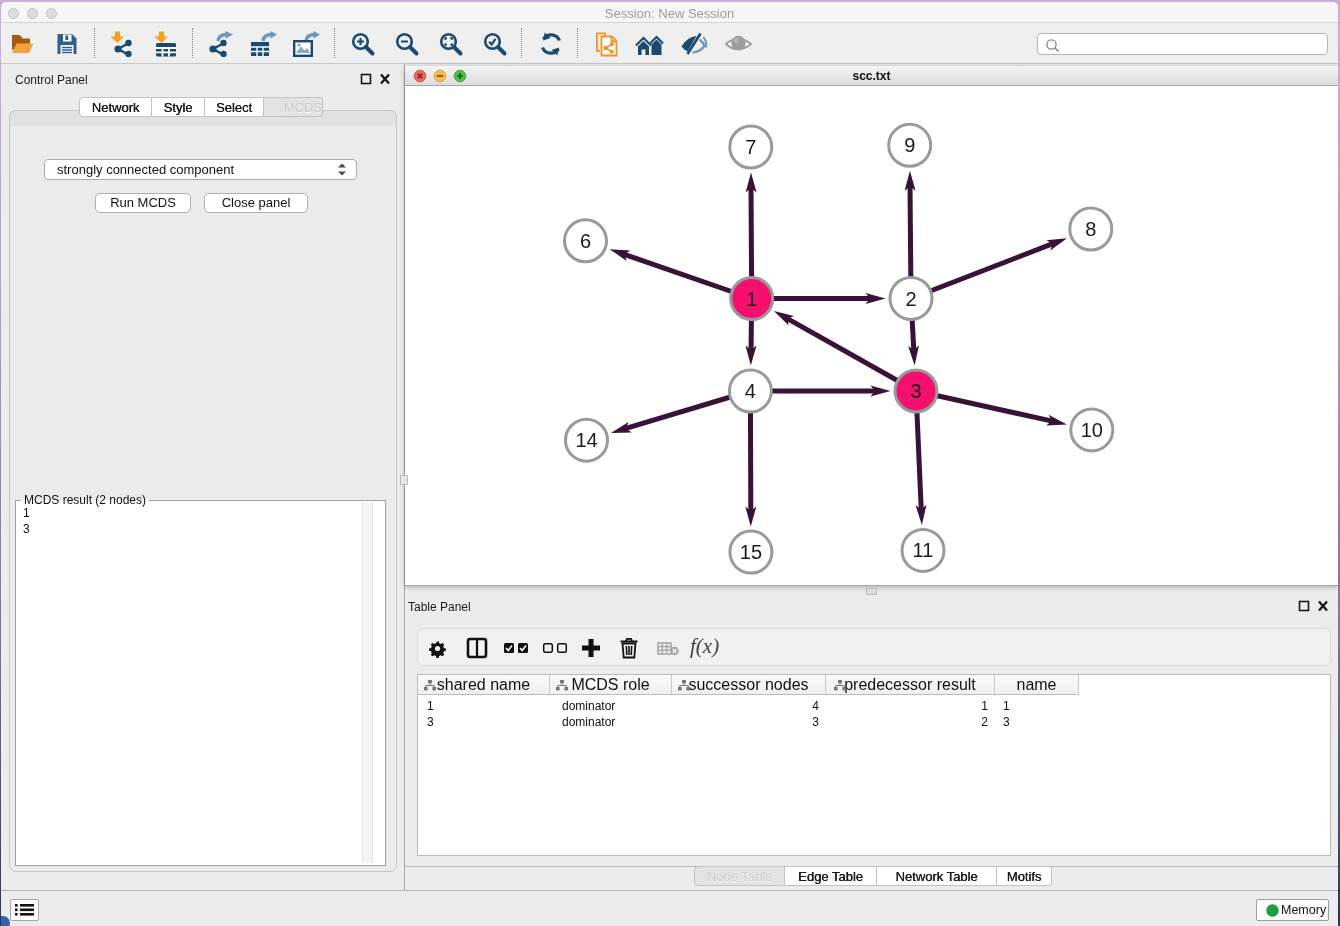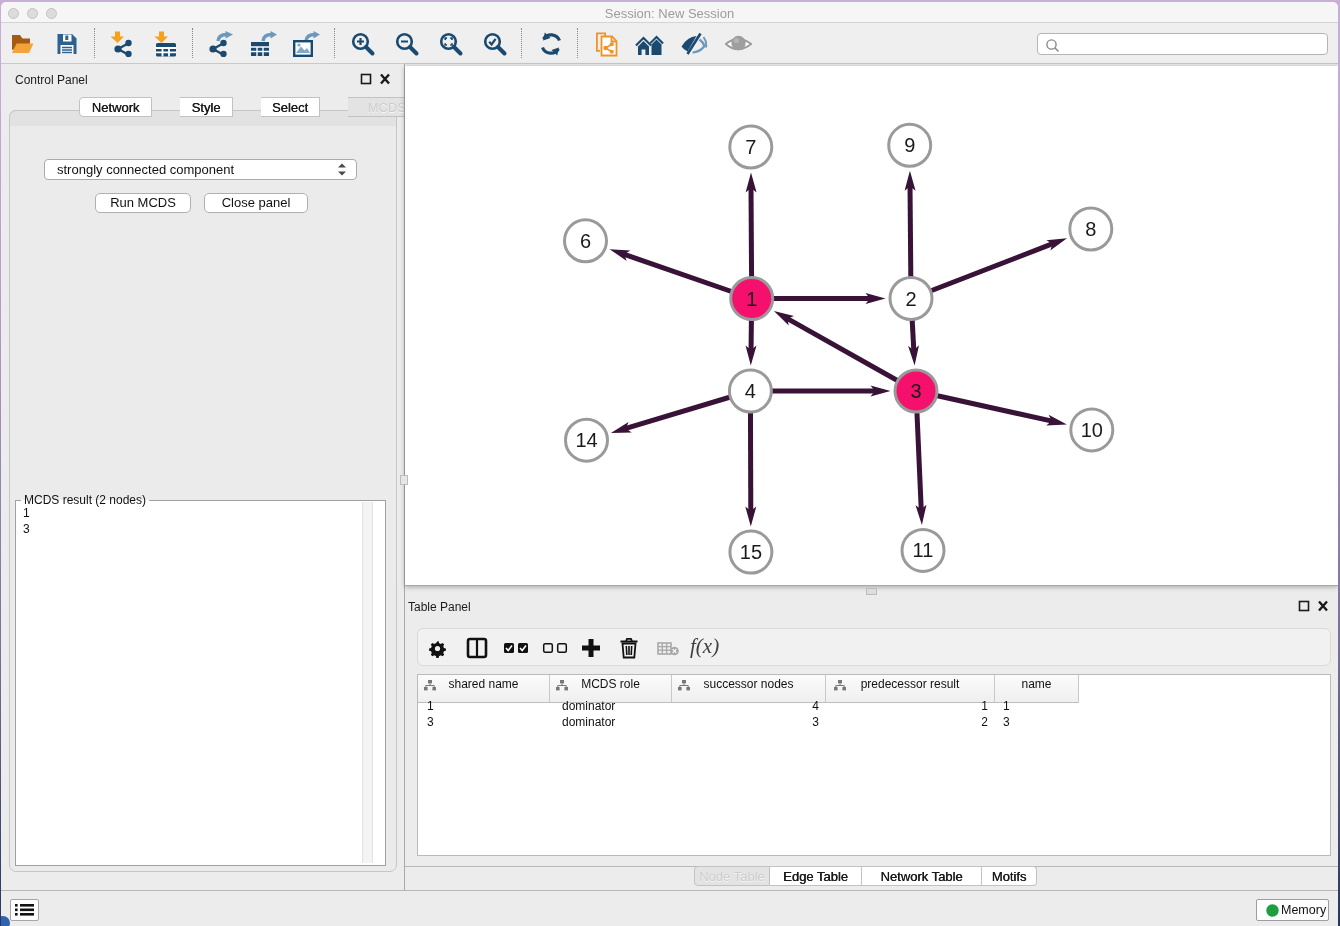--- a/index.html
+++ b/index.html
@@ -59,23 +59,23 @@
               background:linear-gradient(#f5f5f5,#dcdcdc); border-bottom:1px solid #a8a8a8; }
   #netname { position:absolute; top:3px; width:100%; text-align:center; font-size:12px;
              font-weight:bold; color:#111; }
   #netcanvas { position:absolute; left:0; top:20px; width:933px; height:500px; background:#fff; border-bottom:1px solid #a8a8a8; }
   
   #tpanel { position:absolute; left:404px; top:590px; width:933px; height:297px; background:#ececec; }
   #ttoolbar { position:absolute; left:12px; top:36px; width:914px; height:38px;
               background:#f1f1f1; border:1px solid #dadada; border-radius:6px; }
   #ttable { position:absolute; left:12px; top:82px; width:914px; height:182px;
             background:#fff; border:1px solid #bababa; }
-  .th { position:absolute; top:0; height:28px; background:linear-gradient(#fbfbfb,#efefef);
+  .th { position:absolute; top:0; height:20px; background:linear-gradient(#fbfbfb,#efefef);
         border-right:1px solid #c9c9c9; border-bottom:1px solid #bdbdbd;
-        font-size:12px; color:#111; text-align:center; line-height:19px; }
+        font-size:16px; color:#111; text-align:center; line-height:19px; }
   .td { position:absolute; font-size:12px; color:#111; height:16px; line-height:16px; }
   .tabrow2 { position:absolute; display:flex; height:20px; }
   #statusbar { position:absolute; left:0; top:888px; width:1337px; height:36px;
                background:#ececec; border-top:1px solid #b5b5b5; }
   #memorybtn { position:absolute; right:9px; top:8px; width:73px; height:22px;
                background:#fdfdfd; border:1px solid #9e9e9e; border-radius:2px;
                font-size:13px; color:#111; }
   #hambtn { position:absolute; left:9px; top:8px; width:29px; height:22px;
             background:#fdfdfd; border:1px solid #a7a7a7; border-radius:2px; }
 </style>
@@ -238,40 +238,51 @@
   </svg>
     </div>
   <div id="cpanel">
     <div class="ptitle" style="position:absolute;left:14px;top:9px;">Control Panel</div>
     <svg class="abs" style="left:359px;top:9px" width="32" height="12">
       <rect x="1.5" y="1.5" width="9" height="9" fill="none" stroke="#1a1a1a" stroke-width="1.6"></rect>
       <path d="M21 1.5 L29 10.5 M29 1.5 L21 10.5" stroke="#1a1a1a" stroke-width="2.4"></path>
     </svg>
     <div id="mcdspanel"></div>
     <div id="mcdstrip"></div>
-    <div class="tabrow" style="left:78px;top:33px;gap:28px;">
+    <div class="tabrow" style="left:78px;top:33px;">
       <div class="tab first" style="width:73px;padding:0;">Network</div>
       <div class="tab" style="width:53px;padding:0;">Style</div>
       <div class="tab" style="width:59px;padding:0;">Select</div>
       <div class="tab last sel" style="width:59px;padding:0;text-align:right;">MCDS</div>
     </div>
     <div id="dropdown">strongly connected component
       <svg width="10" height="13" style="position:absolute;right:9px;top:3px">
         <path d="M1 4.5 L5 0.5 L9 4.5 Z M1 8.5 L5 12.5 L9 8.5 Z" fill="#4a4a4a"></path>
       </svg>
     </div>
     <div class="btn" style="left:94px;top:129px;width:96px;">Run MCDS</div>
     <div class="btn" style="left:203px;top:129px;width:104px;">Close panel</div>
     <div id="fieldset"></div>
     <div id="fsscroll"></div>
     <div id="fslabel">MCDS result (2 nodes)</div>
     <div id="fscontent">1<br>3</div>
   </div>
   <div id="vdiv"></div>
   <div id="netwin">
+    <div id="nettitle">
+      <svg style="position:absolute;left:8px;top:3px" width="56" height="14">
+        <circle cx="7" cy="7" r="5.8" fill="#ee6a5f" stroke="#d35548" stroke-width="1"></circle>
+        <path d="M4.7 4.7 L9.3 9.3 M9.3 4.7 L4.7 9.3" stroke="#93261d" stroke-width="1.7"></path>
+        <circle cx="27" cy="7" r="5.8" fill="#f5bf4f" stroke="#dba23c" stroke-width="1"></circle>
+        <path d="M23.8 7 H30.2" stroke="#9a5f12" stroke-width="1.8"></path>
+        <circle cx="47" cy="7" r="5.8" fill="#4fc146" stroke="#3fa73a" stroke-width="1"></circle>
+        <path d="M44 7 H50 M47 4 V10" stroke="#16611a" stroke-width="1.7"></path>
+      </svg>
+      <div id="netname">scc.txt</div>
+    </div>
     <div id="netcanvas">
 <svg width="934" height="501" style="position:absolute;left:0;top:0">
 <g stroke="#381237" stroke-width="5">
   <line x1="346.7" y1="212.5" x2="346.0" y2="100.5"></line>
   <line x1="346.7" y1="212.5" x2="217.8" y2="167.8"></line>
   <line x1="346.7" y1="212.5" x2="466.5" y2="212.5"></line>
   <line x1="346.7" y1="212.5" x2="346.0" y2="265.5"></line>
   <line x1="506.0" y1="212.5" x2="505.0" y2="98.8"></line>
   <line x1="506.0" y1="212.5" x2="649.0" y2="157.2"></line>
   <line x1="506.0" y1="212.5" x2="508.9" y2="265.6"></line>
@@ -429,21 +440,21 @@
       <div class="td" style="left:408px;top:23px;width:162px;text-align:right;">1</div>
       <div class="td" style="left:585px;top:23px;">1</div>
       <div class="td" style="left:9px;top:39px;">3</div>
       <div class="td" style="left:144px;top:39px;">dominator</div>
       <div class="td" style="left:254px;top:39px;width:147px;text-align:right;">3</div>
       <div class="td" style="left:408px;top:39px;width:162px;text-align:right;">2</div>
       <div class="td" style="left:585px;top:39px;">3</div>
     </div>
     <div style="position:absolute;left:0;top:274px;width:933px;height:1px;background:#b9b9b9;"></div>
     <div class="tabrow2" style="left:289px;top:274px;">
-      <div class="tab first sel" style="width:76px;padding:0;">Node Table</div>
+      <div class="tab first sel" style="width:91px;padding:0;">Node Table</div>
       <div class="tab" style="width:92px;padding:0;">Edge Table</div>
       <div class="tab" style="width:120px;padding:0;">Network Table</div>
       <div class="tab last" style="width:55px;padding:0;">Motifs</div>
     </div>
   </div>
   <div id="statusbar">
     <div id="hambtn">
       <svg width="20" height="14" style="position:absolute;left:4px;top:3px">
         <g fill="#111">
             <rect x="0" y="1" width="2.6" height="2.6"></rect>

